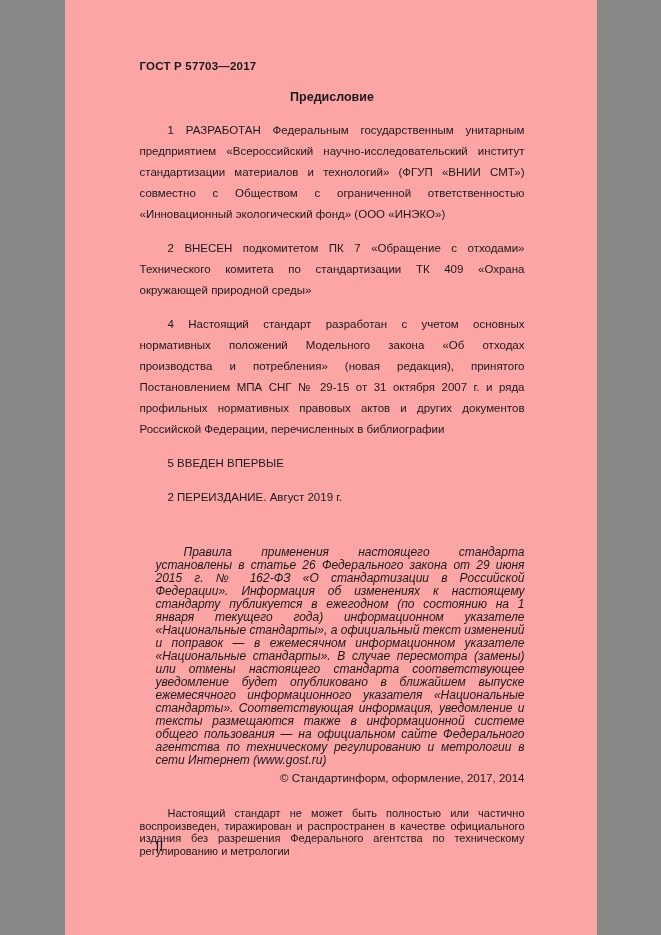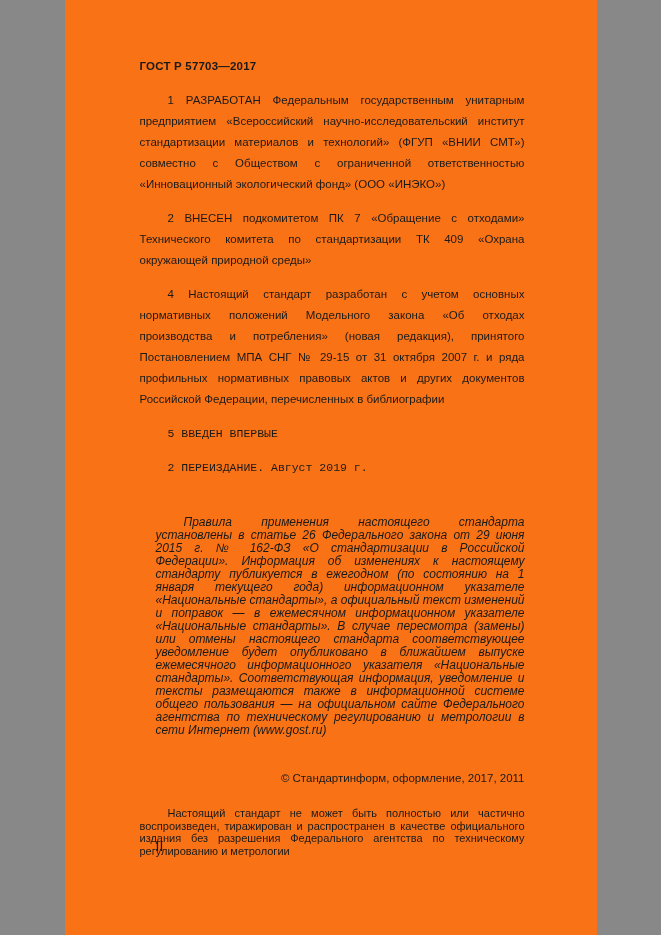--- a/index.html
+++ b/index.html
@@ -5,21 +5,21 @@
   html, body {
     margin: 0;
     padding: 0;
     background: #888;
   }
   .page {
     position: relative;
     width: 532px;
     height: 935px;
     margin: 0 auto;
-    background: #f97316;
+    background: #fca5a5;
     font-family: "Liberation Sans", "DejaVu Sans", sans-serif;
     color: #1a1a1a;
     box-sizing: border-box;
     padding: 60px 72px 0 75px;
     overflow: hidden;
   }
   .doc-header {
     font-size: 11.5px;
     font-weight: bold;
     letter-spacing: 0.2px;
@@ -33,21 +33,20 @@
   }
   .para {
     font-size: 11.5px;
     line-height: 21px;
     text-align: justify;
     text-indent: 28px;
     margin: 0 0 13px 0;
   }
   .para.single {
     margin-bottom: 13px;
-    font-family: Liberation Mono, monospace;
   }
   .legal-note {
     font-size: 12px;
     line-height: 13px;
     font-style: italic;
     text-align: justify;
     text-indent: 28px;
     margin: 38px 0 0 16px;
   }
   .copyright {
@@ -75,33 +74,34 @@
     margin-left: 16px;
   }
 </style>
 </head>
 <body>
 
 <div class="page">
 
   <div class="doc-header">ГОСТ Р 57703—2017</div>
 
+  <div class="doc-title">Предисловие</div>
 
   <p class="para">1 РАЗРАБОТАН Федеральным государственным унитарным предприятием «Всероссийский научно-исследовательский институт стандартизации материалов и технологий» (ФГУП «ВНИИ СМТ») совместно с Обществом с ограниченной ответственностью «Инновационный экологический фонд» (ООО «ИНЭКО»)</p>
 
   <p class="para">2 ВНЕСЕН подкомитетом ПК 7 «Обращение с отходами» Технического комитета по стандартизации ТК 409 «Охрана окружающей природной среды»</p>
 
 
   <p class="para">4 Настоящий стандарт разработан с учетом основных нормативных положений Модельного закона «Об отходах производства и потребления» (новая редакция), принятого Постановлением МПА СНГ № 29-15 от 31 октября 2007 г. и ряда профильных нормативных правовых актов и других документов Российской Федерации, перечисленных в библиографии</p>
 
   <p class="para single">5 ВВЕДЕН ВПЕРВЫЕ</p>
 
   <p class="para single">2 ПЕРЕИЗДАНИЕ. Август 2019 г.</p>
 
   <p class="legal-note">Правила применения настоящего стандарта установлены в статье 26 Федерального закона от 29 июня 2015 г. № 162-ФЗ «О стандартизации в Российской Федерации». Информация об изменениях к настоящему стандарту публикуется в ежегодном (по состоянию на 1 января текущего года) информационном указателе «Национальные стандарты», а официальный текст изменений и поправок — в ежемесячном информационном указателе «Национальные стандарты». В случае пересмотра (замены) или отмены настоящего стандарта соответствующее уведомление будет опубликовано в ближайшем выпуске ежемесячного информационного указателя «Национальные стандарты». Соответствующая информация, уведомление и тексты размещаются также в информационной системе общего пользования — на официальном сайте Федерального агентства по техническому регулированию и метрологии в сети Интернет (www.gost.ru)</p>
 
-  <div class="copyright">© Стандартинформ, оформление, 2017, 2011</div>
+  <div class="copyright">© Стандартинформ, оформление, 2017, 2014</div>
 
   <p class="footer-note">Настоящий стандарт не может быть полностью или частично воспроизведен, тиражирован и распространен в качестве официального издания без разрешения Федерального агентства по техническому регулированию и метрологии</p>
 
   <div class="page-number">II</div>
 
 </div>
 
 </body></html>

